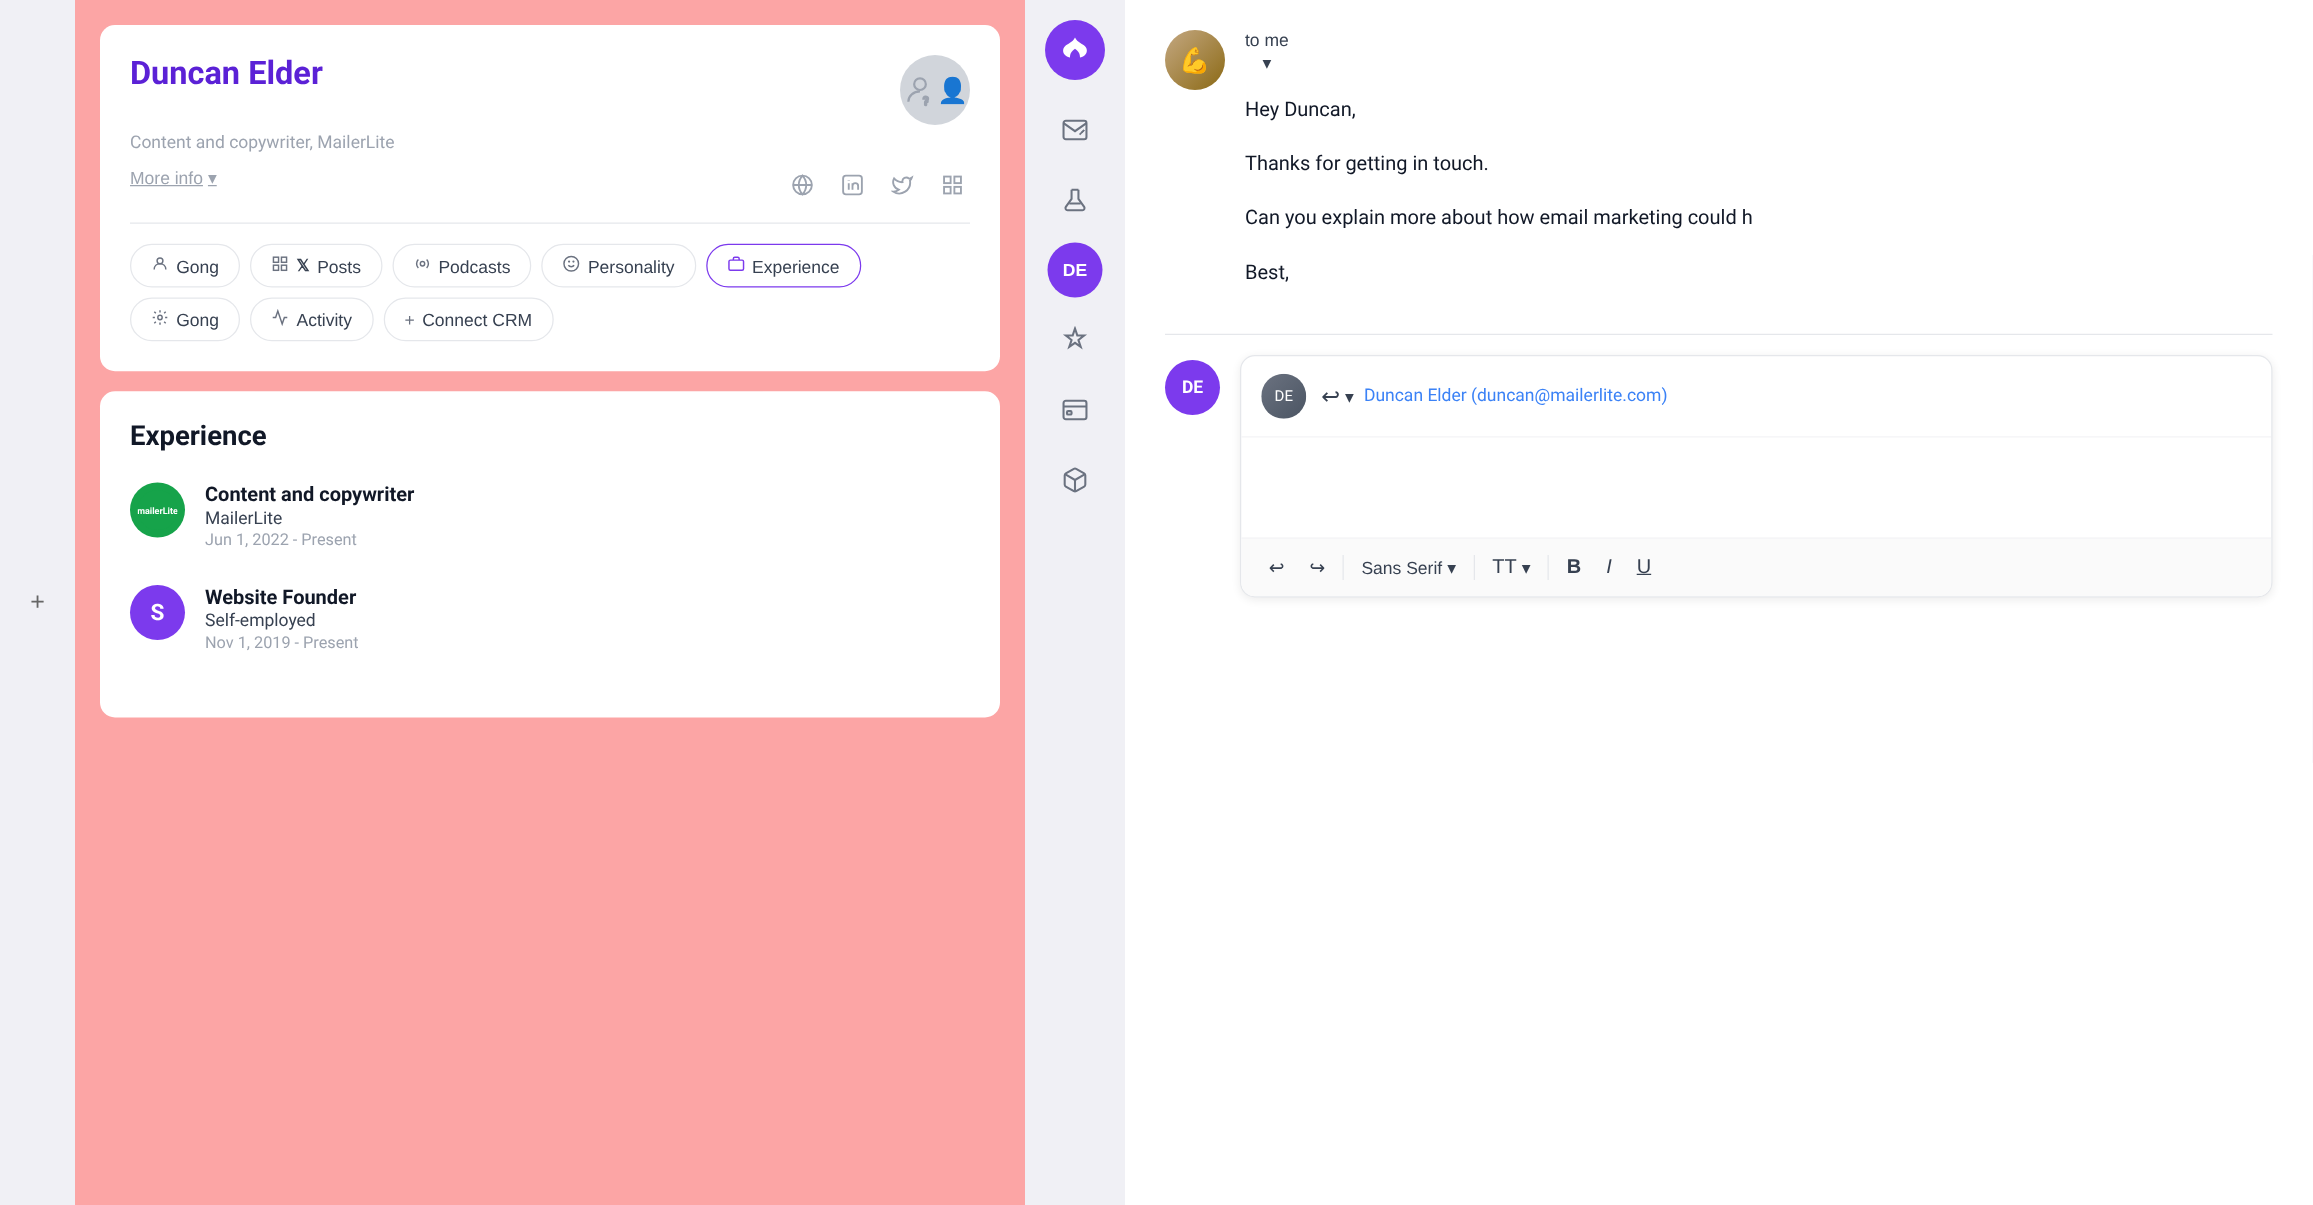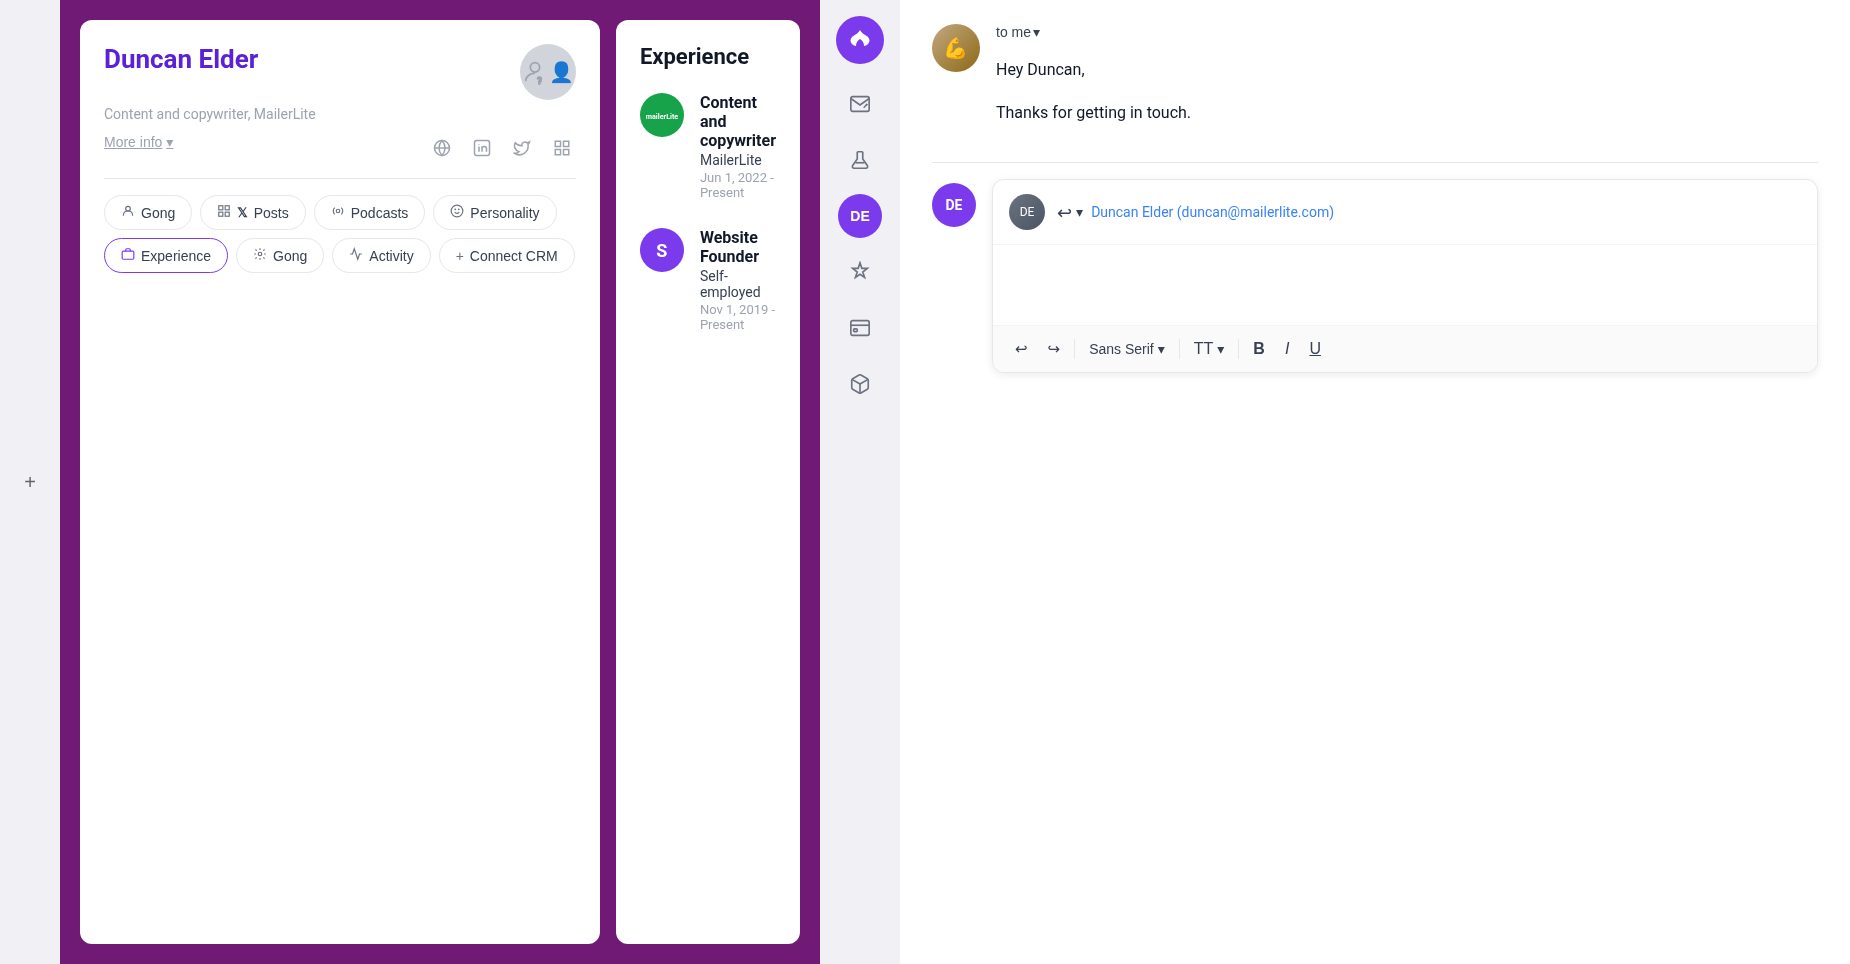--- a/index.html
+++ b/index.html
@@ -8,24 +8,24 @@
       background: #f0f0f5;
       display: flex;
       width: 1850px;
       height: 964px;
       overflow: hidden;
     }
 
     
     .left-panel {
       width: 760px;
-      background: #701a75;
+      background: #fca5a5;
       padding: 20px;
       display: flex;
-      flex-direction: row;
+      flex-direction: column;
       gap: 16px;
       overflow-y: auto;
     }
 
     .add-btn {
       width: 32px;
       height: 32px;
       border-radius: 50%;
       border: none;
       background: transparent;
@@ -275,20 +275,21 @@
 
     .to-me-btn {
       display: flex;
       align-items: center;
       gap: 2px;
       font-size: 14px;
       color: #374151;
       background: none;
       border: none;
       cursor: pointer;
+      flex-direction: column;
     }
 
     .email-body {
       font-size: 16px;
       color: #111827;
       line-height: 1.7;
       flex: 1;
     }
 
     .email-body p {
@@ -655,20 +656,22 @@
         <div style="flex:1;">
           <div class="email-meta">
             <button class="to-me-btn">
               <span>to me</span>
               <span>▾</span>
             </button>
           </div>
           <div class="email-body">
             <p>Hey Duncan,</p>
             <p>Thanks for getting in touch.</p>
+            <p>Can you explain more about how email marketing could h</p>
+            <p>Best,</p>
           </div>
         </div>
       </div>
 
       <div style="display:flex; gap:16px; padding-top:16px; border-top: 1px solid #e5e7eb;">
         <div style="display:flex; flex-direction:column; gap:16px; align-items:center;">
           <div class="de-badge" style="margin-top:4px;">DE</div>
         </div>
 
         <div class="reply-box" style="flex:1; margin:0;">

